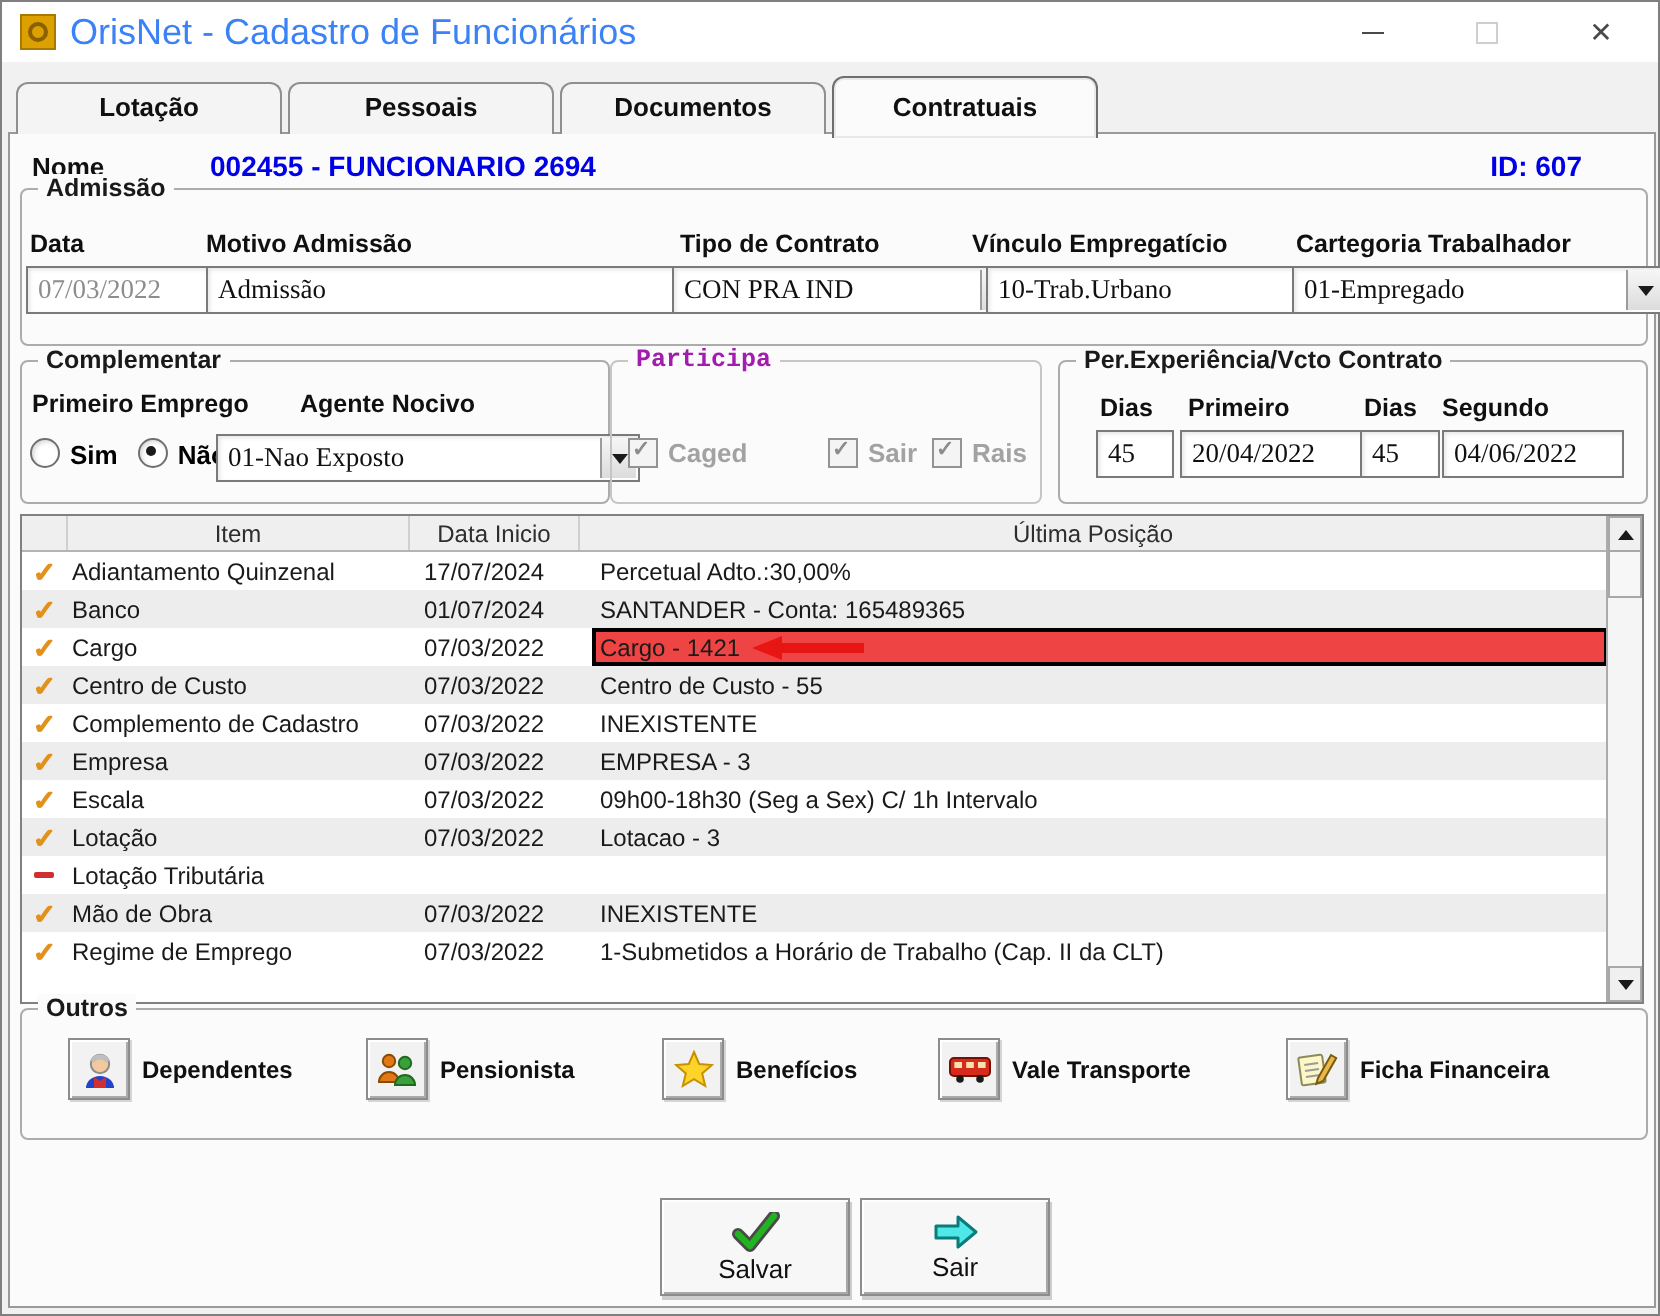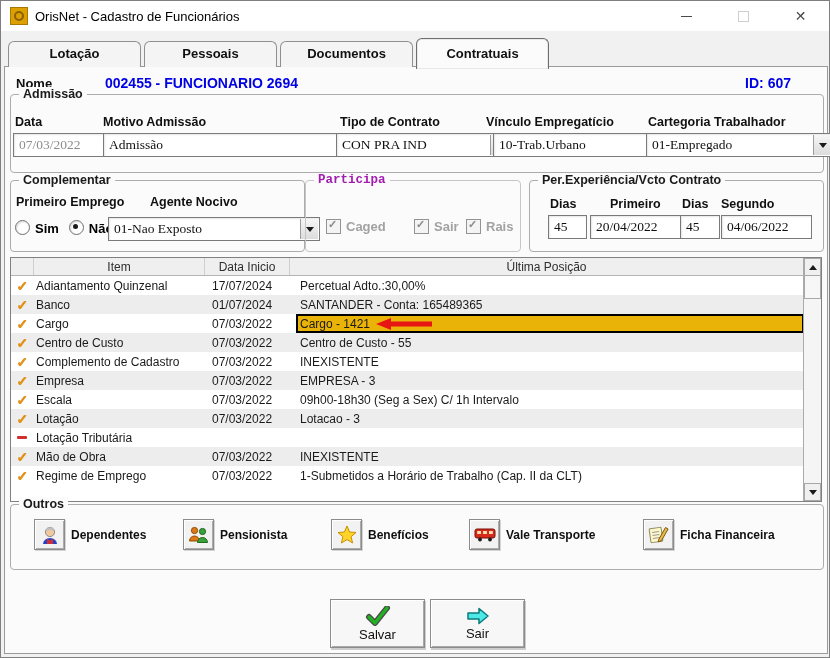--- a/index.html
+++ b/index.html
@@ -3,21 +3,21 @@
 <meta charset="utf-8">
 <style>
   html,body{margin:0;padding:0;}
   body{width:830px;height:658px;overflow:hidden;background:#D8D8D8;font-family:"Liberation Sans",sans-serif;}
   .window{position:relative;width:828px;height:656px;border:1px solid #7F7F7F;background:#F1F1F1;}
 
   
   .titlebar{position:absolute;left:0;top:0;width:100%;height:30px;background:#FFFFFF;display:flex;align-items:center;}
   .app-icon{width:16px;height:16px;margin-left:9px;background:#DCA000;border:1px solid #A87800;position:relative;flex:none;}
   .app-icon::after{content:"";position:absolute;left:3px;top:3px;width:6px;height:6px;border:2px solid #8A6000;border-radius:50%;}
-  .title-text{margin-left:7px;font-size:13px;color:#000000;white-space:nowrap;}
+  .title-text{margin-left:7px;font-size:18px;color:#3b82f6;white-space:nowrap;}
   .tb-buttons{margin-left:auto;display:flex;height:100%;}
   .tb-btn{width:57px;height:100%;display:flex;align-items:center;justify-content:center;}
   .glyph-min{width:11px;height:1px;background:#4A4A4A;display:block;}
   .glyph-max{width:9px;height:9px;border:1px solid #CFCFCF;display:block;}
   .glyph-close{font-size:14px;color:#4A4A4A;line-height:1;}
 
   
   .tabs{position:absolute;left:7px;top:36px;height:30px;display:flex;align-items:flex-end;z-index:3;}
   .tab{width:131px;height:25px;line-height:24px;text-align:center;font-weight:bold;font-size:13px;color:#101010;
        background:#F4F4F4;border:1px solid #8F8F8F;border-bottom:none;border-radius:6px 6px 0 0;margin-right:3px;}
@@ -65,21 +65,21 @@
   .ghead .gc{border-right:1px solid #CFCFCF;font-size:12px;color:#2E2E2E;display:flex;align-items:center;}
   .hc{justify-content:center;}
   .gbody{margin-right:17px;}
   .grow{display:flex;height:19px;}
   .grow:nth-child(even){background:#EDEDED;}
   .gc{overflow:hidden;white-space:nowrap;}
   .c-st{width:22px;flex:none;display:flex;align-items:center;justify-content:center;}
   .c-item{width:170px;flex:none;display:flex;align-items:center;padding-left:3px;font-size:12px;color:#1A1A1A;}
   .c-date{width:84px;flex:none;display:flex;align-items:center;padding-left:6px;font-size:12px;color:#1A1A1A;}
   .c-pos{flex:1;display:flex;align-items:center;padding-left:4px;font-size:12px;color:#1A1A1A;}
-  .c-pos.sel{outline:2px solid #000;outline-offset:-2px;background:#eab308;text-align:right;}
+  .c-pos.sel{outline:2px solid #000;outline-offset:-2px;background:#ef4444;text-align:right;}
   .chk{color:#E2921A;font-weight:bold;font-size:14px;line-height:1;text-shadow:.5px 0 #E2921A;}
   .dash{width:10px;height:3px;background:#D03030;border-radius:1px;display:inline-block;}
   .arrow-red{margin-left:6px;display:inline-block;flex:none;}
 
   
   .sb{position:absolute;right:0;top:0;bottom:0;width:17px;background:#F5F5F5;border-left:1px solid #ABABAB;}
   .sb-btn{position:absolute;left:0;right:0;height:16px;background:#F0F0F0;border:1px solid #A8A8A8;display:flex;align-items:center;justify-content:center;}
   .sb-btn.up{top:0;}
   .sb-btn.down{bottom:0;}
   .tri-up{border:4px solid transparent;border-bottom:5px solid #1A1A1A;margin-top:-4px;}
@@ -170,39 +170,39 @@
       </span>
       <div class="combo" style="left:97px;top:36px;width:185px;">
           <span>01-Nao Exposto</span>
           <span class="dd"></span>
         </div>
     </div>
 
     <div class="group disabled" style="left:300px;top:113px;width:214px;height:70px;">
       <span class="gtitle">Participa</span>
       <div>
-          <span class="cbwrap" style="left: 20px;">
+          <span class="cbwrap" style="left: 8px;">
             <span class="cb checked"></span>
             <span class="cblbl">Caged</span>
           </span>
           <span class="cbwrap" style="left: 108px;">
             <span class="cb checked"></span>
             <span class="cblbl">Sair</span>
           </span>
           <span class="cbwrap" style="left: 160px;">
             <span class="cb checked"></span>
             <span class="cblbl">Rais</span>
           </span>
         </div>
     </div>
 
     <div class="group" style="left:524px;top:113px;width:293px;height:70px;">
       <span class="gtitle">Per.Experiência/Vcto Contrato</span>
       <span class="flabel" style="left:20px;top:16px;">Dias</span>
-      <span class="flabel" style="left:80px;top:16px;">Primeiro</span>
+      <span class="flabel" style="left:64px;top:16px;">Primeiro</span>
       <span class="flabel" style="left:152px;top:16px;">Dias</span>
       <span class="flabel" style="left:191px;top:16px;">Segundo</span>
       <div class="tfield" style="left:18px;top:34px;width:32px;">
           <span>45</span>
         </div>
       <div class="tfield" style="left:60px;top:34px;width:85px;">
           <span>20/04/2022</span>
         </div>
       <div class="tfield" style="left:150px;top:34px;width:33px;">
           <span>45</span>

